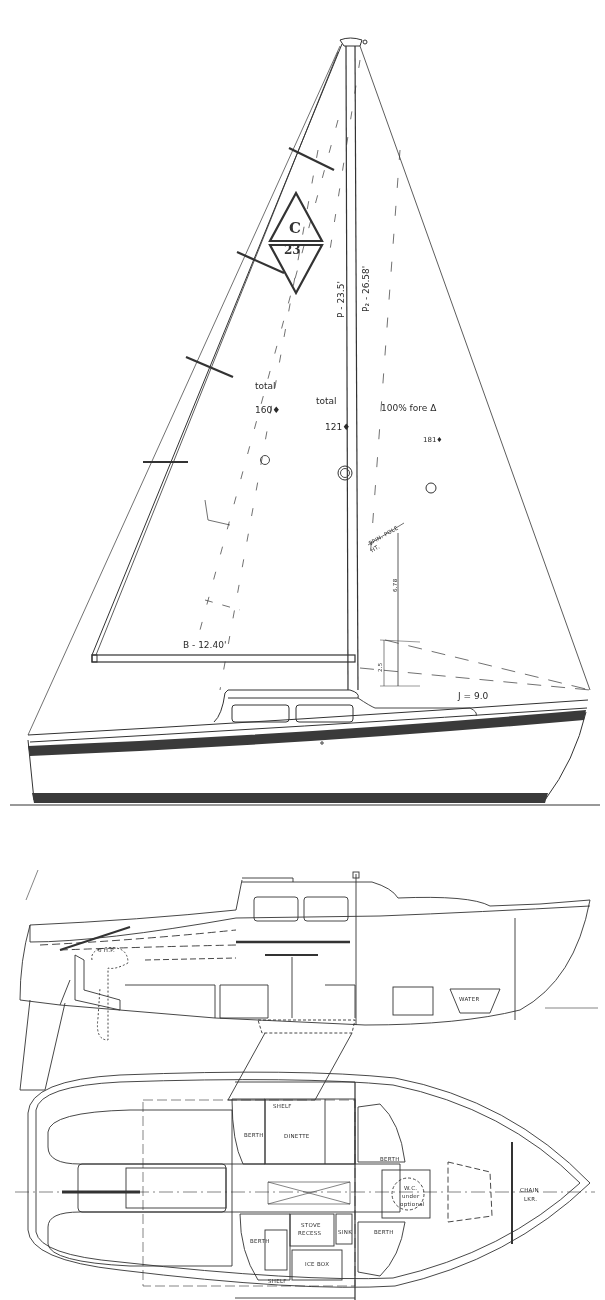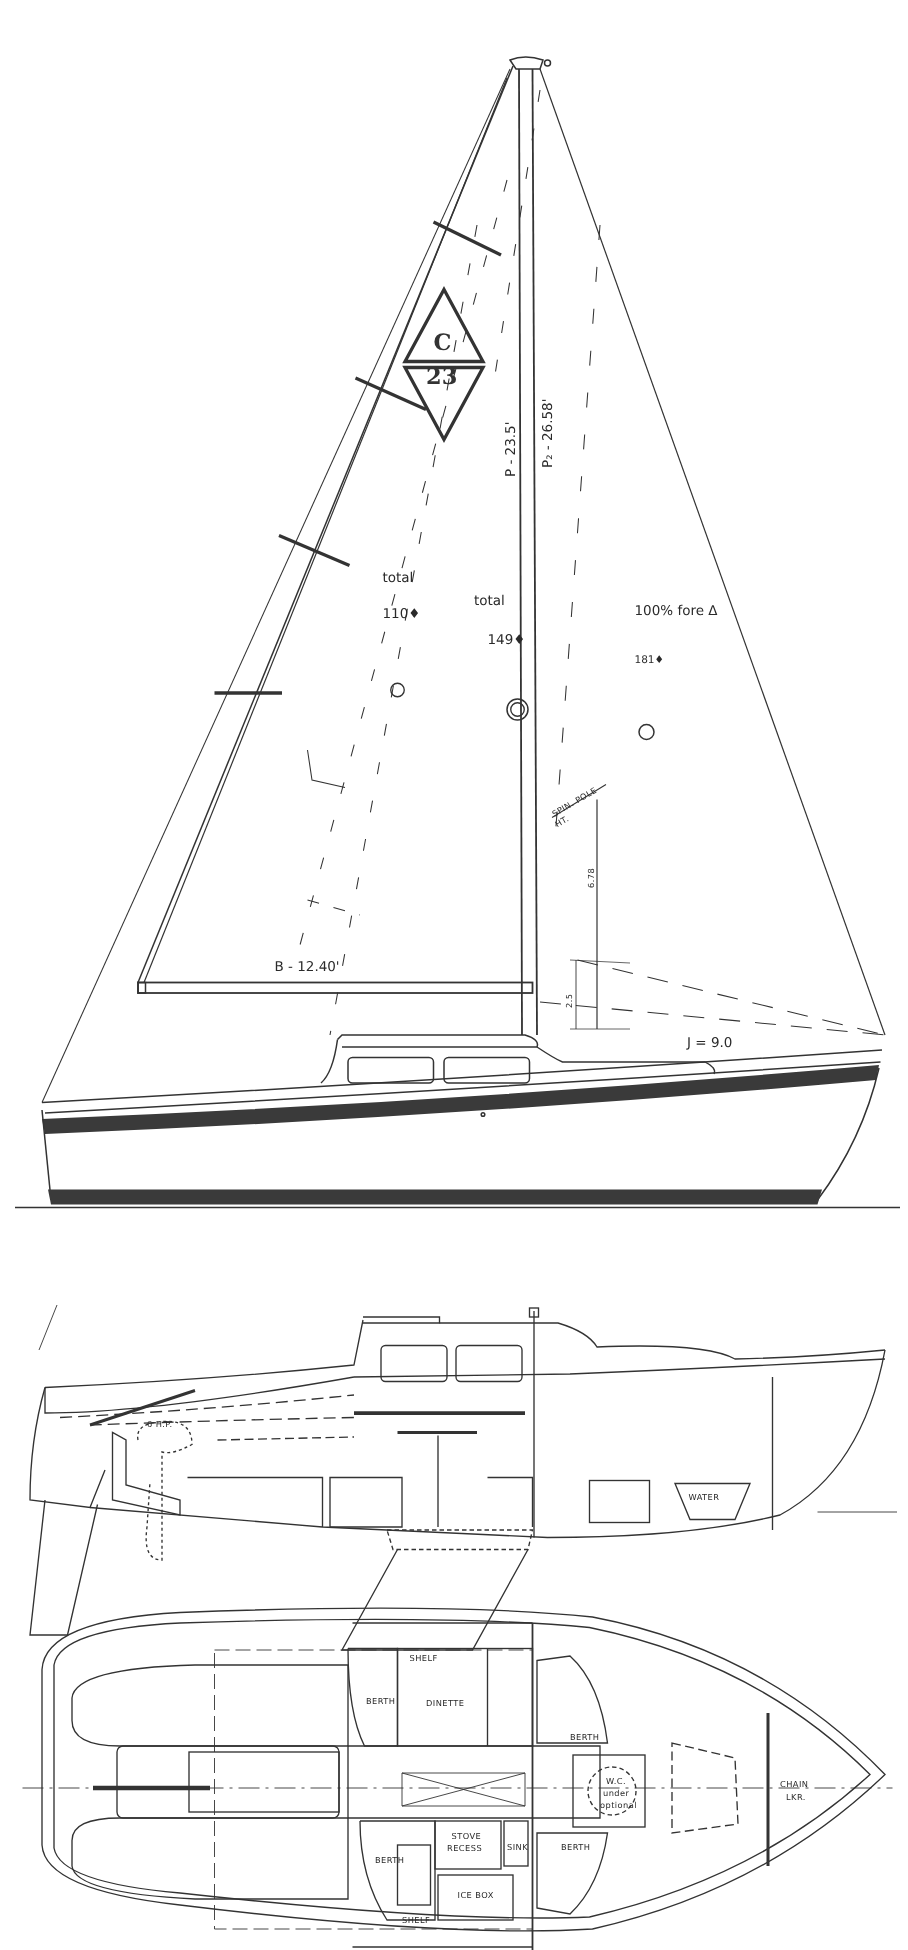--- a/index.html
+++ b/index.html
@@ -175,30 +175,30 @@
 
     <path d="M448 1180 L490 1190 L492 1234 L448 1240 Z" stroke-dasharray="6 3" transform="translate(0,-18)"></path>
     <line x1="512" y1="1160" x2="512" y2="1262" stroke-width="2" transform="translate(0,-18)"></line>
 
     <path d="M235 1100 L355 1100" transform="translate(0,-18)"></path>
     <path d="M235 1316 L355 1316" transform="translate(0,-18)"></path>
   </g>
 </svg>
 
 <div class="lbl logo-txt" style="left:289px;top:221px;font-size:15px;">C</div>
-<div class="lbl logo-txt" style="left:284px;top:244px;font-size:15px;">23</div>
+<div class="lbl logo-txt" style="left:284px;top:244px;font-size:12px;">23</div>
 
 <div class="lbl s9 rot" style="left:337px;top:318px;transform:rotate(-90deg);">P - 23.5'</div>
 <div class="lbl s9 rot" style="left:362px;top:312px;transform:rotate(-90deg);">P₂ - 26.58'</div>
 
 <div class="lbl s9" style="left:255px;top:382px;">total</div>
-<div class="lbl s9" style="left:255px;top:406px;">110♦</div>
+<div class="lbl s9" style="left:255px;top:406px;">160♦</div>
 <div class="lbl s9" style="left:316px;top:397px;">total</div>
-<div class="lbl s9" style="left:325px;top:423px;">149♦</div>
-<div class="lbl s9" style="left:381px;top:404px;margin-left:42px;">100% fore Δ</div>
+<div class="lbl s9" style="left:325px;top:423px;">121♦</div>
+<div class="lbl s9" style="left:381px;top:404px;">100% fore Δ</div>
 <div class="lbl s9" style="left:423px;top:437px;font-size:7px;">181♦</div>
 
 <div class="lbl s6 rot" style="left:368px;top:542px;transform:rotate(-30deg);">SPIN. POLE</div>
 <div class="lbl s6 rot" style="left:370px;top:549px;transform:rotate(-30deg);">HT.</div>
 <div class="lbl s6 rot" style="left:393px;top:592px;transform:rotate(-90deg);">6.78</div>
 <div class="lbl s6 rot" style="left:378px;top:672px;transform:rotate(-90deg);">2.5</div>
 <div class="lbl s9" style="left:183px;top:641px;">B - 12.40'</div>
 <div class="lbl s9" style="left:417px;top:692px;padding-left:41px;">J = 9.0</div>
 
 <div class="lbl s6" style="left:98px;top:948px;">6 H.P.</div>

